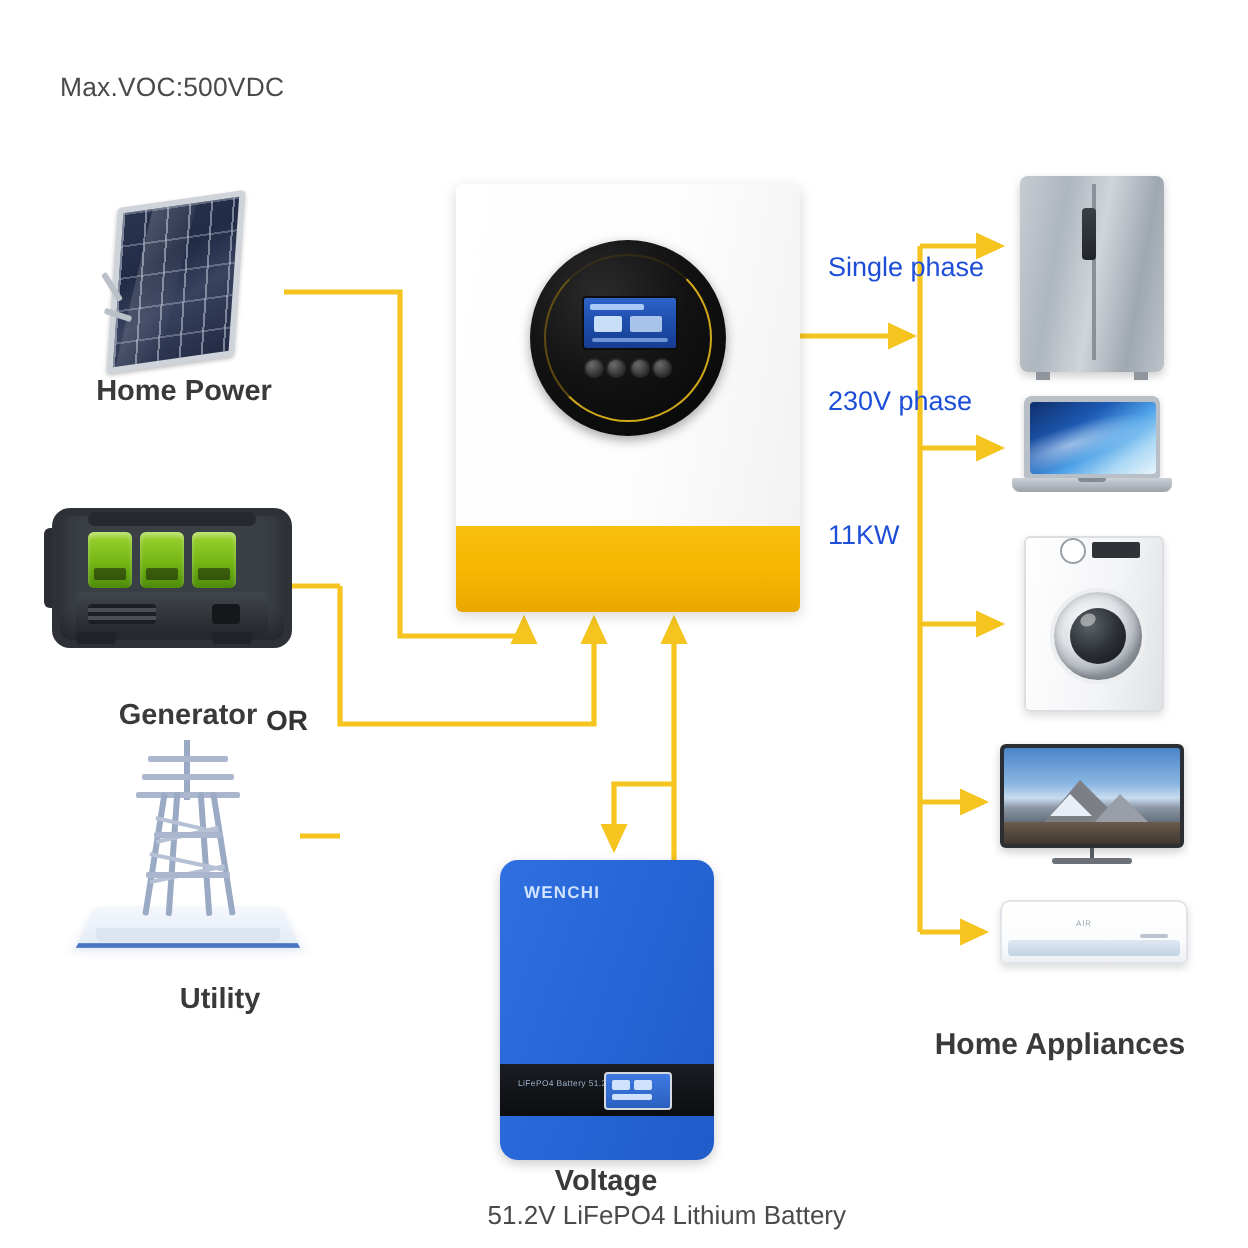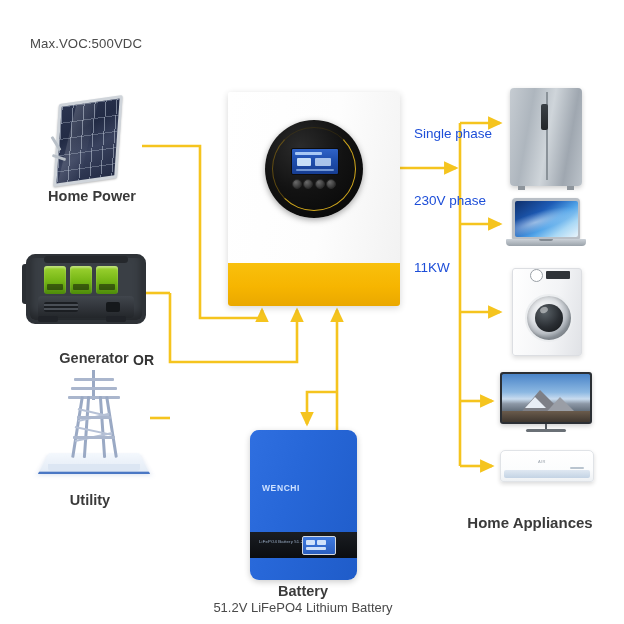--- a/index.html
+++ b/index.html
@@ -155,21 +155,21 @@
 
   
   #batt{left:250px;top:430px;width:107px;height:150px;}
   .b-body{
     position:absolute;inset:0;border-radius:9px;
     background:linear-gradient(110deg,#2f6fe0 0%,#2767d8 40%,#1f5cc9 100%);
     box-shadow:0 2px 6px rgba(0,0,0,.2);
   }
   .b-logo{
     position:absolute;left:12px;top:11px;font-size:8.5px;font-weight:bold;
-    color:#cfe2ff;letter-spacing:.6px;margin-top:42px;
+    color:#cfe2ff;letter-spacing:.6px;
   }
   .b-strip{
     position:absolute;left:0;bottom:22px;width:100%;height:26px;
     background:linear-gradient(180deg,#1a1d22 0%,#0b0d10 100%);
   }
   .b-striptext{
     position:absolute;left:9px;top:7px;font-size:4.2px;line-height:5.4px;
     color:#9fb3cc;letter-spacing:.2px;
   }
   .b-lcd{
@@ -355,21 +355,21 @@
       <div class="u-leg ul3"></div>
       <div class="u-leg ul4"></div>
       <div class="u-cross" style="left:12px;top:38px;width:32px;transform:rotate(13deg);"></div>
       <div class="u-cross" style="left:12px;top:50px;width:32px;transform:rotate(-13deg);"></div>
       <div class="u-cross" style="left:9px;top:56px;width:38px;transform:rotate(12deg);"></div>
       <div class="u-cross" style="left:9px;top:70px;width:38px;transform:rotate(-12deg);"></div>
       <div class="u-xarm" style="left:11px;top:46px;width:34px;"></div>
       <div class="u-xarm" style="left:7px;top:66px;width:42px;"></div>
     </div>
   </div>
-  <div class="abs cap" style="left:26px;top:492px;width:128px;">Utility</div>
+  <div class="abs cap" style="left:46px;top:492px;width:128px;">Utility</div>
 
   <div class="abs" id="inv">
     <div class="inv-body"></div>
     <div class="inv-disc">
       <div class="inv-ring"></div>
       <div class="inv-lcd">
         <div class="lcd-row lr1"></div>
         <div class="lcd-row lr2"></div>
         <div class="lcd-row lr3"></div>
         <div class="lcd-row lr4"></div>
@@ -390,22 +390,22 @@
     <div class="b-strip">
       <div class="b-striptext">LiFePO4 Battery
 51.2V100Ah</div>
       <div class="b-lcd">
         <i class="bl1"></i>
           <i class="bl2"></i>
           <i class="bl3"></i>
       </div>
     </div>
   </div>
-  <div class="abs cap" style="left:243px;top:583px;width:120px;">Battery</div>
-  <div class="abs subcap" style="left:183px;top:600px;width:240px;">51.2V LiFePO4 Lithium Battery</div>
+  <div class="abs cap" style="left:243px;top:583px;width:120px;">Voltage</div>
+  <div class="abs subcap" style="left:183px;top:600px;width:240px;text-align:right;">51.2V LiFePO4 Lithium Battery</div>
 
   <div class="abs" id="fridge">
     <div class="fr-body"></div>
     <div class="fr-split"></div>
     <div class="fr-handle"></div>
     <div class="fr-foot ff1"></div>
     <div class="fr-foot ff2"></div>
   </div>
 
   <div class="abs" id="laptop">

